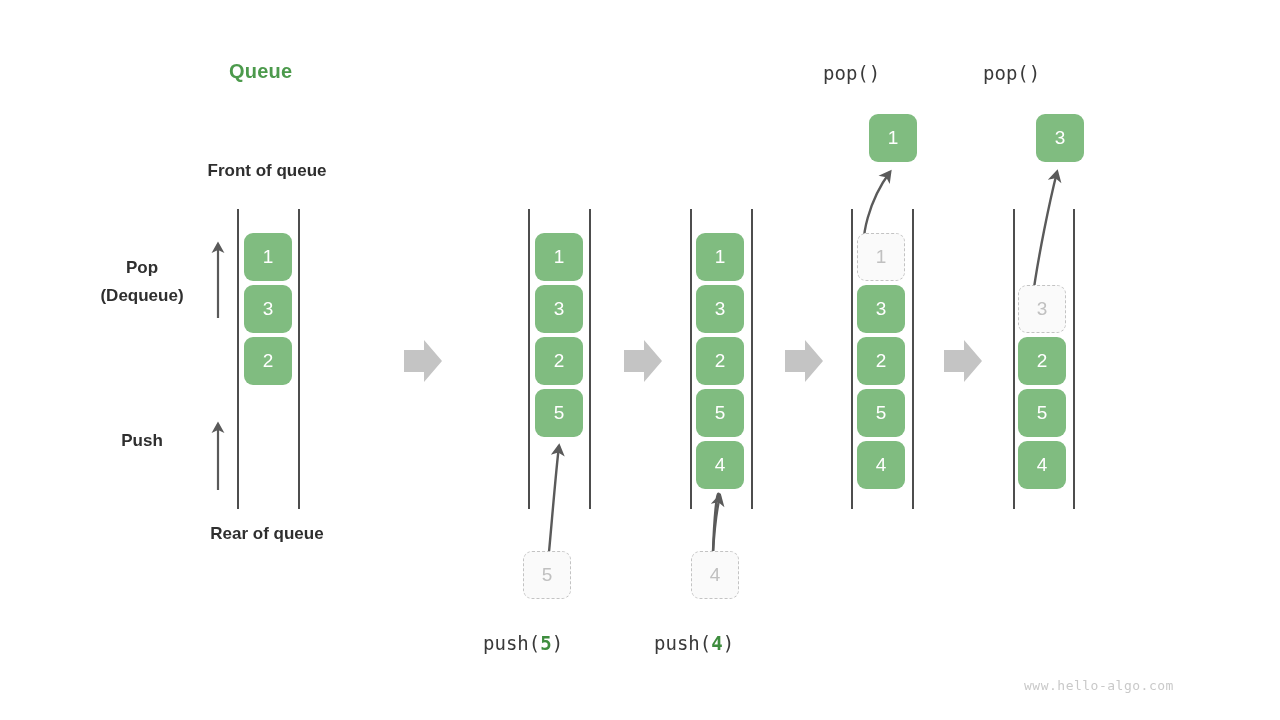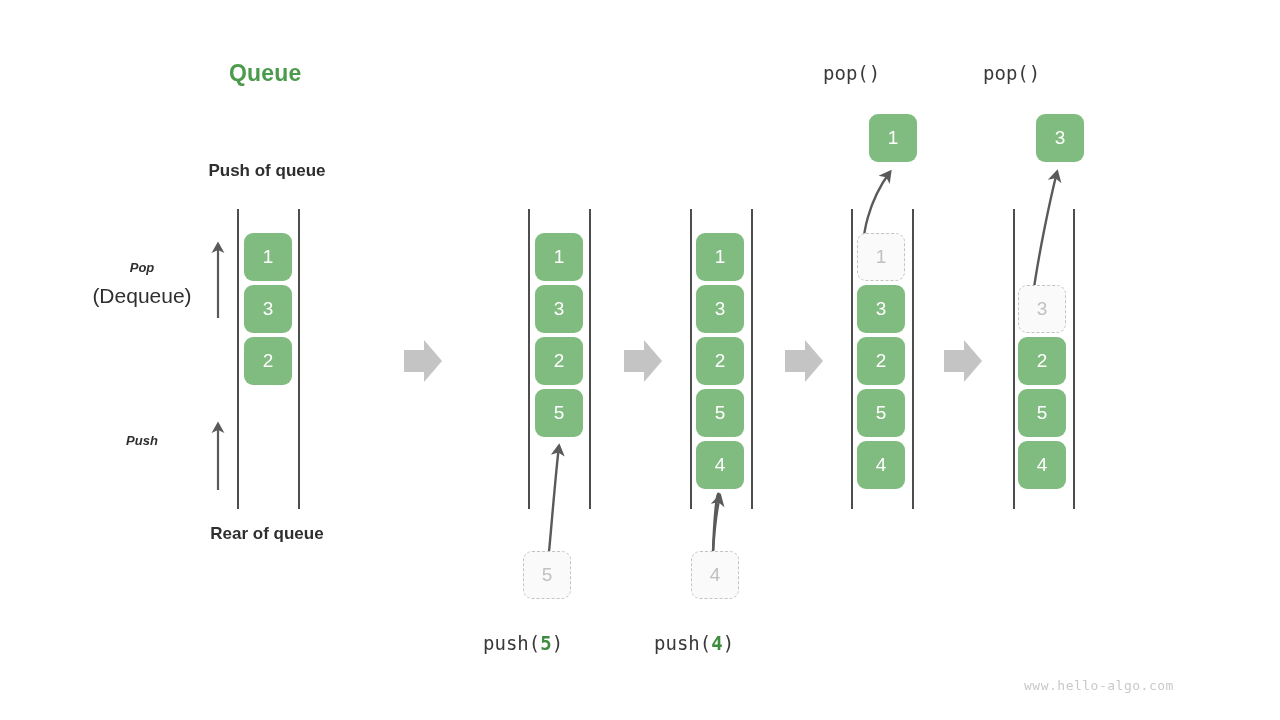--- a/index.html
+++ b/index.html
@@ -18,21 +18,21 @@
   #stage {
     position: absolute;
     left: 0; top: 0;
     width: 1280px;
     height: 720px;
   }
 
   
   .diagram-title {
     position: absolute;
-    font-size: 23px;
+    font-size: 20px;
     font-weight: bold;
     color: #4C9A4C;
     letter-spacing: 0.2px;
     white-space: nowrap;
   }
   .bold-label {
     position: absolute;
     font-size: 17px;
     font-weight: bold;
     color: #2f2f2f;
@@ -41,29 +41,28 @@
   }
   .side-label {
     position: absolute;
     width: 170px;
     text-align: center;
     color: #2f2f2f;
     white-space: nowrap;
   }
   .side-label .l1 {
     display: block;
-    font-size: 13px;
+    font-size: 17px;
     font-weight: bold;
     line-height: 26px;
-    font-style: italic;
   }
   .side-label .l2 {
     display: block;
-    font-size: 21px;
-    font-weight: normal;
+    font-size: 17px;
+    font-weight: bold;
     line-height: 30px;
   }
   .mono-label {
     position: absolute;
     font-family: "DejaVu Sans Mono", "Liberation Mono", monospace;
     font-size: 19px;
     color: #3a3a3a;
     white-space: nowrap;
   }
   .mono-label .num { color: #3E8D3E; font-weight: bold; }
@@ -160,21 +159,21 @@
       <path d="M868,262 C856,240 872,196 890,172" fill="none" stroke="#5a5a5a" stroke-width="2.4" marker-end="url(#thinArrow)"></path>
     </g>
 
     <g>
       <path d="M1032,302 C1038,256 1050,200 1057,172" fill="none" stroke="#5a5a5a" stroke-width="2.4" marker-end="url(#thinArrow)"></path>
     </g>
   </svg>
 
   <div class="diagram-title" style="left:229px; top:60px;">Queue</div>
 
-  <div class="bold-label" style="left:182px; top:161px; width:170px;">Push of queue</div>
+  <div class="bold-label" style="left:182px; top:161px; width:170px;">Front of queue</div>
   <div class="bold-label" style="left:182px; top:524px; width:170px;">Rear of queue</div>
 
   <div class="side-label" style="left:57px; top:255px;">
     <span class="l1">Pop</span>
     <span class="l2">(Dequeue)</span>
   </div>
   <div class="side-label" style="left:57px; top:428px;">
     <span class="l1">Push</span>
   </div>
 

